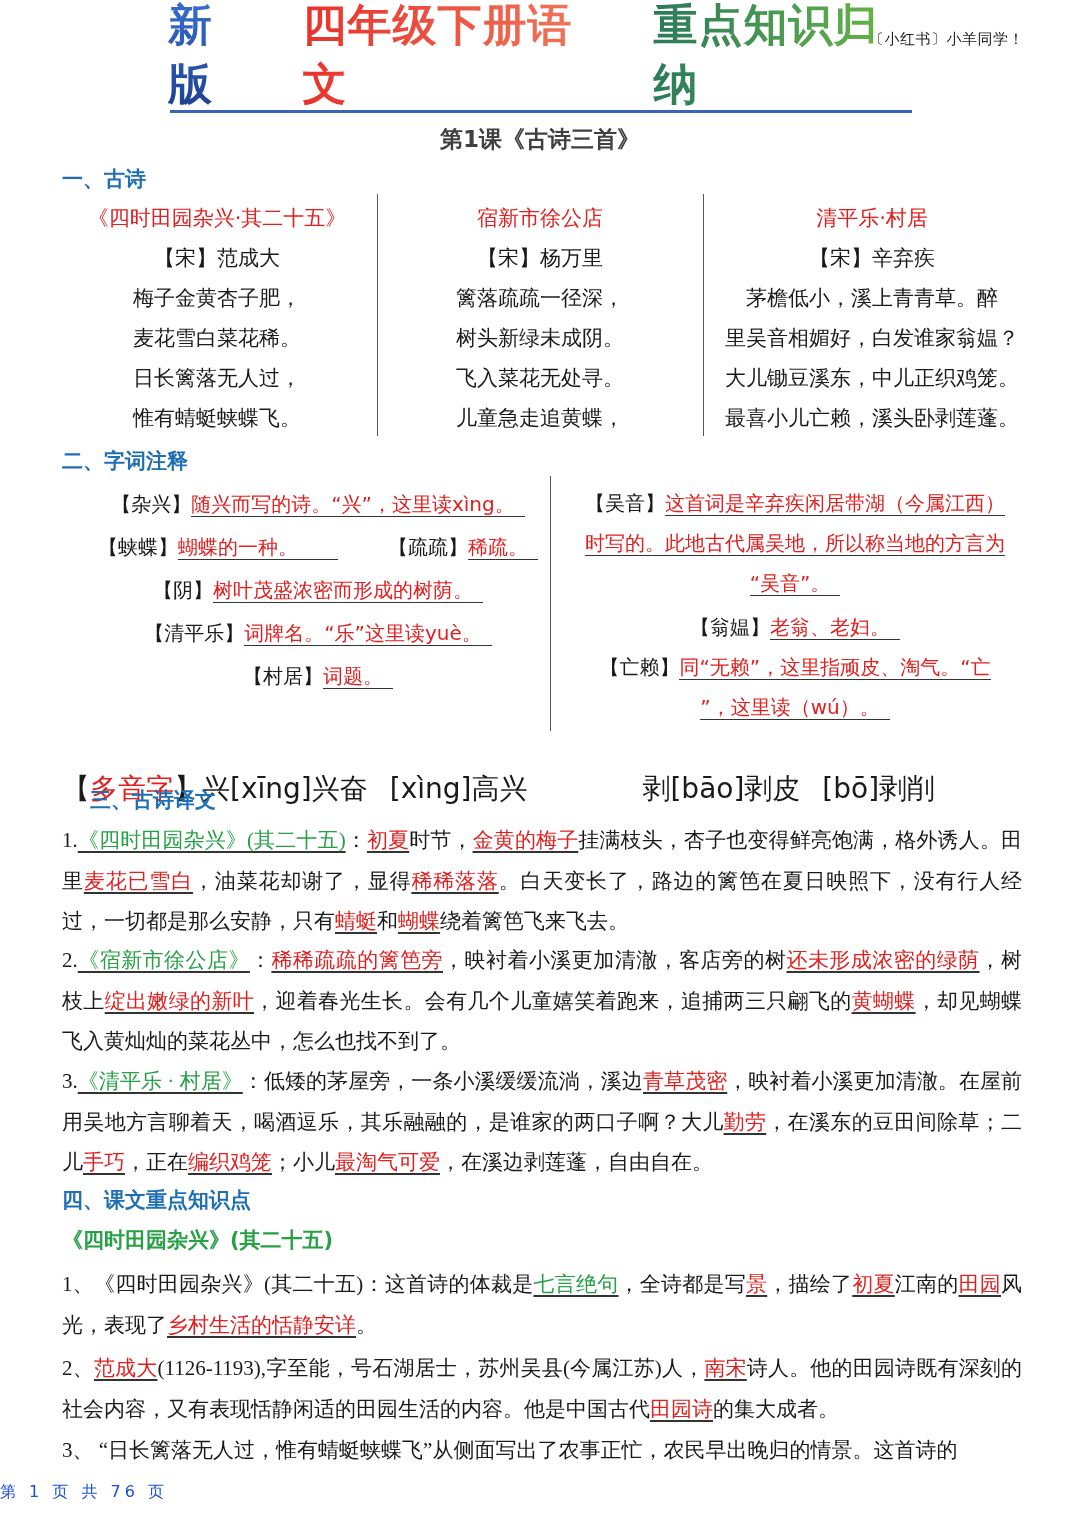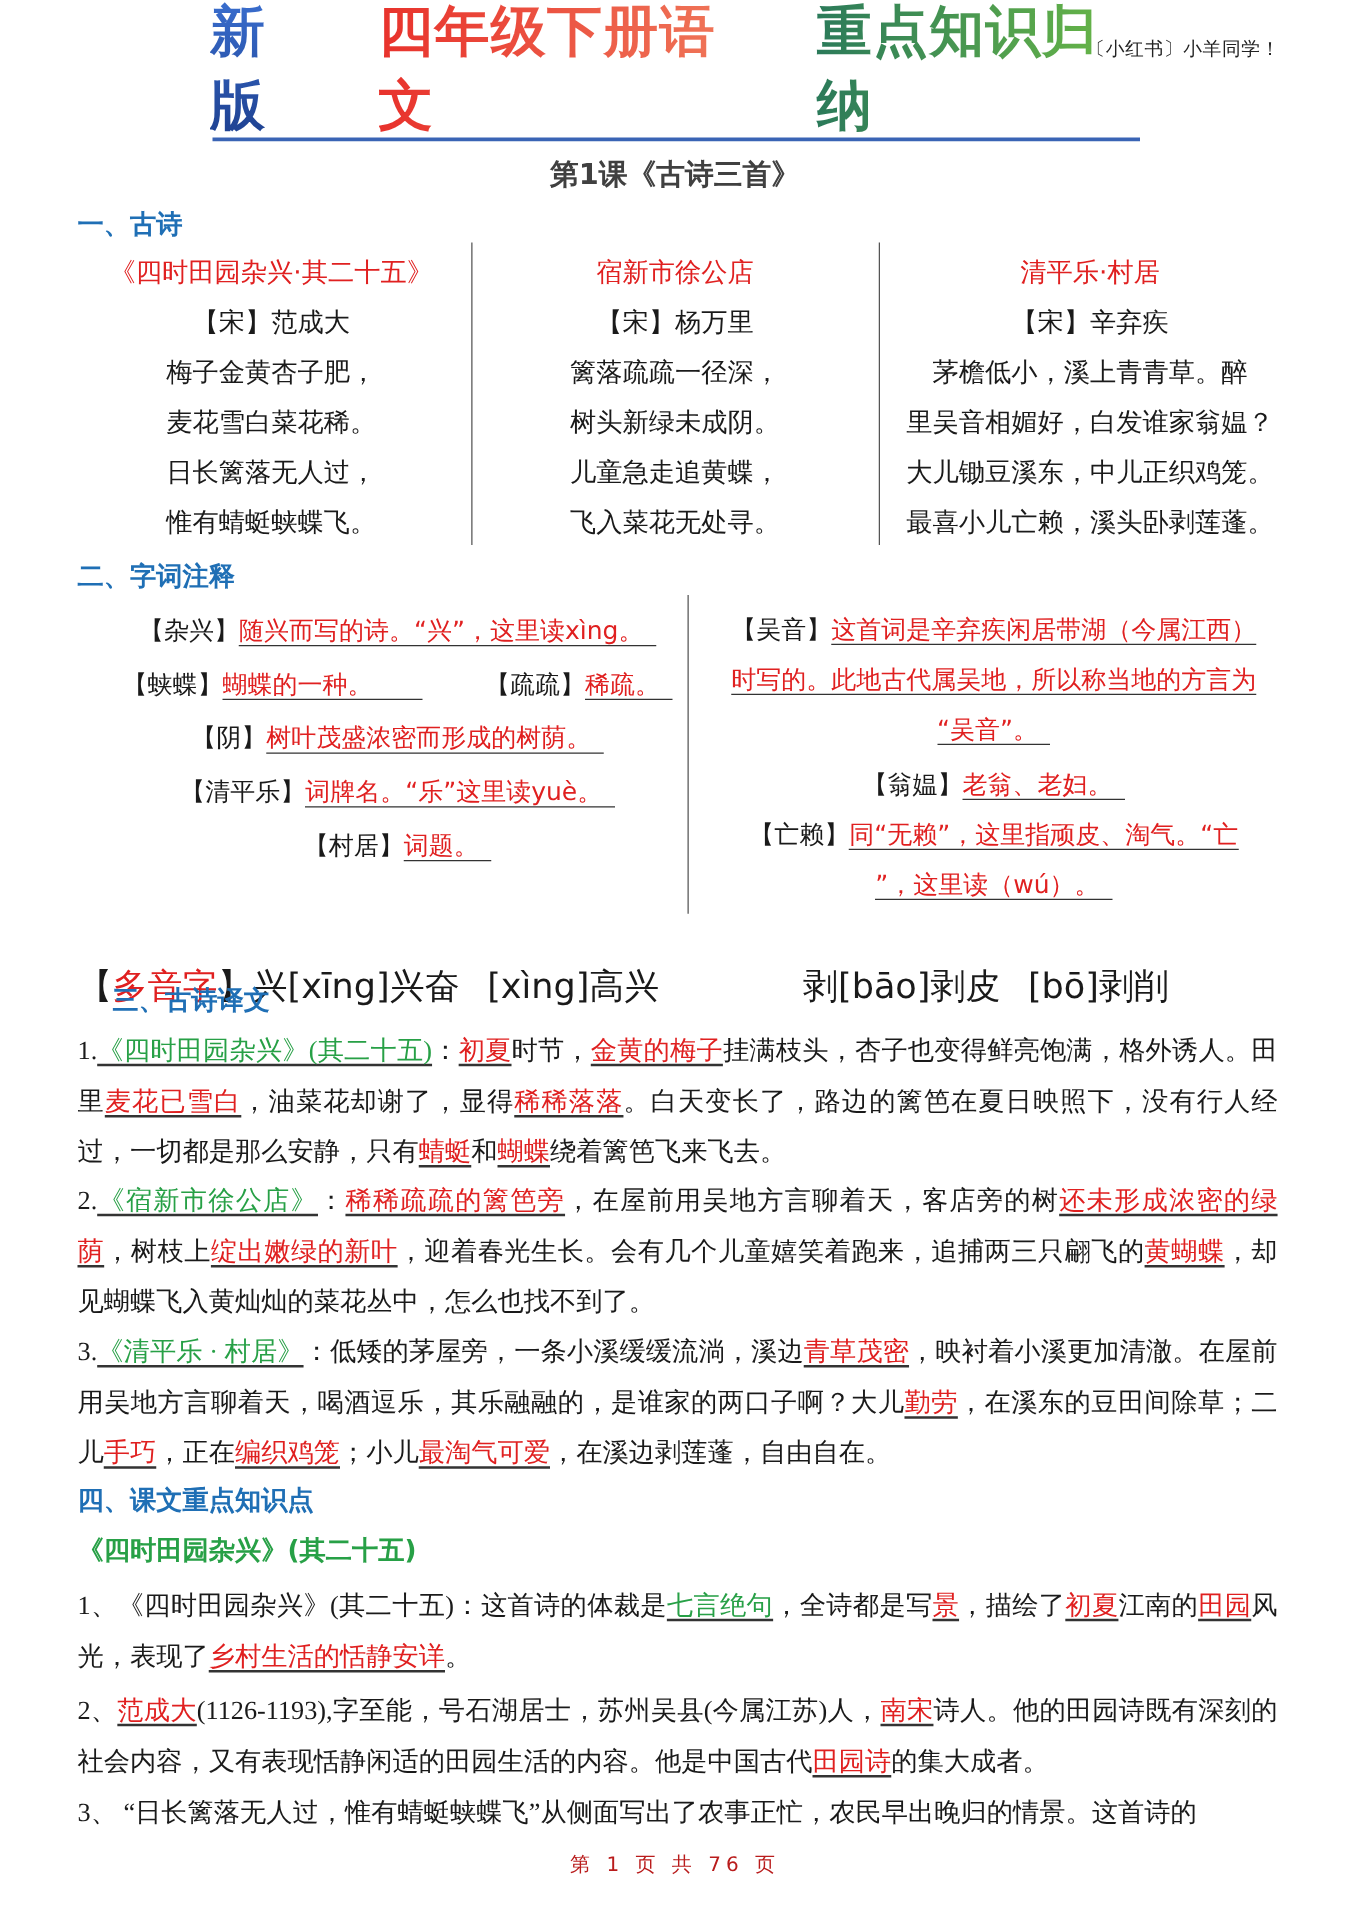--- a/index.html
+++ b/index.html
@@ -32,21 +32,21 @@
 
   .red { color: #e02020; }
   .gloss { font-size: 20px; line-height: 43px; text-align: center; }
   .gloss .term { color: #1a1a1a; }
   .gloss .def { color: #e02020; border-bottom: 1.5px solid #333; padding-right: 10px; }
 
   .para { font-size: 21px; line-height: 40.5px; left: 62px; width: 960px; text-align: justify; font-family: Liberation Serif, serif; }
   .para .hl { color: #e02020; text-decoration: underline; text-decoration-color: #333; text-underline-offset: 4px; }
   .para .hg { color: #27a046; text-decoration: underline; text-decoration-color: #333; text-underline-offset: 4px; }
 
-  .footer { left: 0; width: 1080px; top: 1482px; text-align: center; font-size: 16px; color: #b91c1c; letter-spacing: 4px; }
+  .footer { left: 0; width: 1080px; top: 1482px; font-size: 16px; color: #1d4ed8; letter-spacing: 4px; }
 </style>
 </head>
 <body>
 
 <div class="abs watermark">〔小红书〕小羊同学！</div>
 <div class="abs main-title">
   <span class="t-blue">新版</span>
   <span class="t-red">四年级下册语文</span>
   <span class="t-green">重点知识归纳</span>
 </div>
@@ -66,22 +66,22 @@
   </div>
 </div>
 <div class="abs vline" style="left:377px; top:194px; height:242px;"></div>
 
 <div class="abs poem-col" style="left:385px; top:198px; width:310px;">
   <div class="poem-title">宿新市徐公店</div>
   <div>【宋】杨万里</div>
   <div class="poem-lines">
     <div>篱落疏疏一径深，</div>
     <div>树头新绿未成阴。</div>
+    <div>飞入菜花无处寻。</div>
     <div>儿童急走追黄蝶，</div>
-    <div>飞入菜花无处寻。</div>
   </div>
 </div>
 <div class="abs vline" style="left:703px; top:194px; height:242px;"></div>
 
 <div class="abs poem-col" style="left:712px; top:198px; width:320px;">
   <div class="poem-title">清平乐·村居</div>
   <div>【宋】辛弃疾</div>
   <div class="poem-lines">
     <div>　茅檐低小，溪上青青草。醉</div>
     <div>里吴音相媚好，白发谁家翁媪？</div>
@@ -113,21 +113,21 @@
     <div><span class="def">”，这里读（wú）。</span></div>
   </div>
 </div>
 
 <div class="abs" style="left:62px; top:770px; font-size:28px; white-space:pre;"><span>【</span><span class="red">多音字</span><span>】</span><span>兴[xīng]兴奋</span><span style="display:inline-block;width:22px;"></span><span>[xìng]高兴</span><span style="display:inline-block;width:115px;"></span><span>剥[bāo]剥皮</span><span style="display:inline-block;width:22px;"></span><span>[bō]剥削</span></div>
 
 <div class="abs h-sec" style="left:62px; top:786px;margin-left:28px;">三、古诗译文</div>
 
 <div class="abs para" style="top:820px;"><span>1.</span><span class="hg">《四时田园杂兴》(其二十五)</span><span><span>：</span><span class="hl">初夏</span><span>时节，</span><span class="hl">金黄的梅子</span><span>挂满枝头，杏子也变得鲜亮饱满，格外诱人。田里</span><span class="hl">麦花已雪白</span><span>，油菜花却谢了，显得</span><span class="hl">稀稀落落</span><span>。白天变长了，路边的篱笆在夏日映照下，没有行人经过，一切都是那么安静，只有</span><span class="hl">蜻蜓</span><span>和</span><span class="hl">蝴蝶</span><span>绕着篱笆飞来飞去。</span></span></div>
 
-<div class="abs para" style="top:940px;"><span>2.</span><span class="hg">《宿新市徐公店》</span><span><span>：</span><span class="hl">稀稀疏疏的篱笆旁</span><span>，在屋前用吴地方言聊着天，客店旁的树</span><span class="hl">还未形成浓密的绿荫</span><span>，树枝上</span><span class="hl">绽出嫩绿的新叶</span><span>，迎着春光生长。会有几个儿童嬉笑着跑来，追捕两三只翩飞的</span><span class="hl">黄蝴蝶</span><span>，却见蝴蝶飞入黄灿灿的菜花丛中，怎么也找不到了。</span></span></div>
+<div class="abs para" style="top:940px;"><span>2.</span><span class="hg">《宿新市徐公店》</span><span><span>：</span><span class="hl">稀稀疏疏的篱笆旁</span><span>，映衬着小溪更加清澈，客店旁的树</span><span class="hl">还未形成浓密的绿荫</span><span>，树枝上</span><span class="hl">绽出嫩绿的新叶</span><span>，迎着春光生长。会有几个儿童嬉笑着跑来，追捕两三只翩飞的</span><span class="hl">黄蝴蝶</span><span>，却见蝴蝶飞入黄灿灿的菜花丛中，怎么也找不到了。</span></span></div>
 
 <div class="abs para" style="top:1061px;"><span>3.</span><span class="hg">《清平乐 · 村居》</span><span><span>：低矮的茅屋旁，一条小溪缓缓流淌，溪边</span><span class="hl">青草茂密</span><span>，映衬着小溪更加清澈。在屋前用吴地方言聊着天，喝酒逗乐，其乐融融的，是谁家的两口子啊？大儿</span><span class="hl">勤劳</span><span>，在溪东的豆田间除草；二儿</span><span class="hl">手巧</span><span>，正在</span><span class="hl">编织鸡笼</span><span>；小儿</span><span class="hl">最淘气可爱</span><span>，在溪边剥莲蓬，自由自在。</span></span></div>
 
 <div class="abs h-sec" style="left:62px; top:1186px;">四、课文重点知识点</div>
 <div class="abs h-sub" style="left:62px; top:1226px;">《四时田园杂兴》(其二十五)</div>
 
 <div class="abs para" style="top:1264px;"><span>1、《四时田园杂兴》(其二十五)：这首诗的体裁是</span><span class="hg">七言绝句</span><span>，全诗都是写</span><span class="hl">景</span><span>，描绘了</span><span class="hl">初夏</span><span>江南的</span><span class="hl">田园</span><span>风光，表现了</span><span class="hl">乡村生活的恬静安详</span><span>。</span></div>
 <div class="abs para" style="top:1348px;"><span>2、</span><span class="hl">范成大</span><span>(1126-1193),字至能，号石湖居士，苏州吴县(今属江苏)人，</span><span class="hl">南宋</span><span>诗人。他的田园诗既有深刻的社会内容，又有表现恬静闲适的田园生活的内容。他是中国古代</span><span class="hl">田园诗</span><span>的集大成者。</span></div>
 <div class="abs para" style="top:1430px;"><span>3、 “日长篱落无人过，惟有蜻蜓蛱蝶飞”从侧面写出了农事正忙，农民早出晚归的情景。这首诗的</span></div>
 

